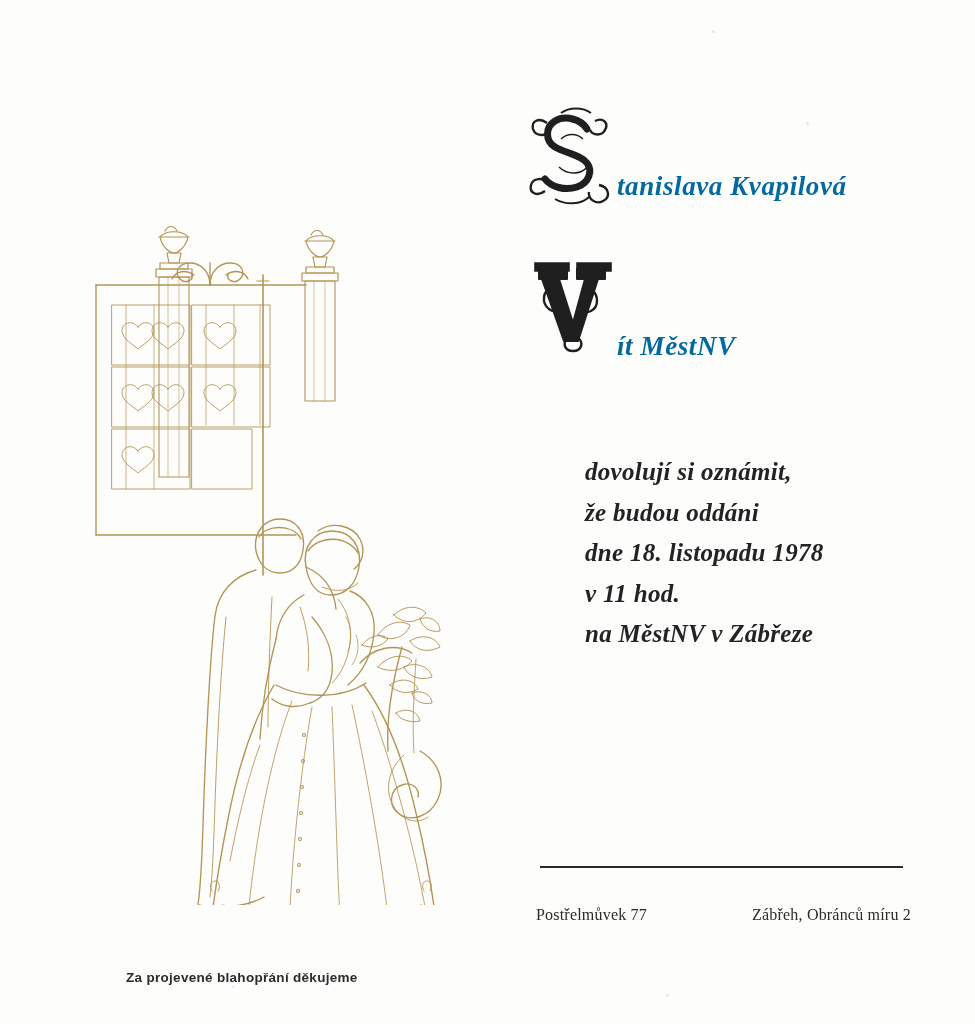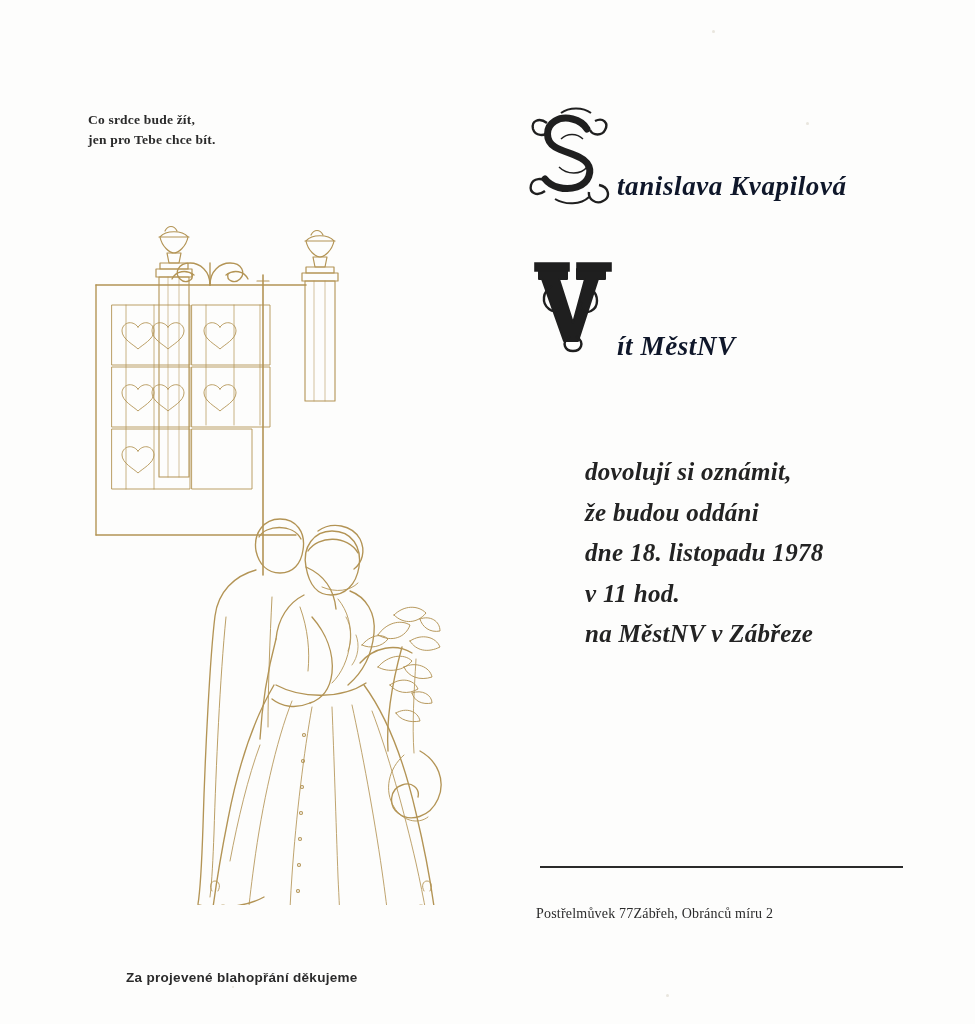--- a/index.html
+++ b/index.html
@@ -78,21 +78,21 @@
   .drop-cap svg { display: block; width: 100%; height: 100%; }
   .name-text {
     position: absolute;
     left: 92px;
     top: 66px;
     font-family: "Liberation Serif", serif;
     font-style: italic;
     font-weight: bold;
     font-size: 27px;
     letter-spacing: .6px;
-    color: #0f172a;
+    color: #0369a1;
     white-space: nowrap;
   }
   .name-row.second .drop-cap { top: 18px; }
   .name-row.second .name-text { top: 96px; }
 
   .announcement {
     position: absolute;
     left: 585px;
     top: 452px;
     font-family: "Liberation Serif", serif;
@@ -113,41 +113,41 @@
     height: 2px;
     background: #2a2a2a;
   }
 
   .addresses {
     position: absolute;
     left: 536px;
     top: 906px;
     width: 375px;
     display: flex;
-    font-family: "Liberation Serif", serif;
-    font-size: 14px;
+    justify-content: space-between;
+    font-family: "Liberation Serif", serif;
+    font-size: 16px;
     letter-spacing: .2px;
     color: #2b2b2b;
+    gap: 7px;
   }
 
   
   .speck {
     position: absolute;
     background: #d9d4c4;
     border-radius: 50%;
     opacity: .55;
   }
 </style>
 </head>
 <body>
 
 <div class="page">
 
-  <div class="epigraph">Co srdce bude žít,
-jen pro Tebe chce bít.</div>
 
   <div class="illustration">
     <svg viewBox="0 0 400 690" xmlns="http://www.w3.org/2000/svg">
       <g fill="none" stroke="#b39455" stroke-width="1.35" stroke-linecap="round" stroke-linejoin="round">
 
         <g stroke-width="1.2">
           <path d="M105 16 c3-6 9-6 12 0"></path>
           <path d="M100 22 c6-7 22-7 28 0 c-2 10-10 16-14 16 s-12-6-14-16z"></path>
           <path d="M99 22 h30"></path>
           <path d="M107 38 h14 l-2 10 h-10z"></path>

